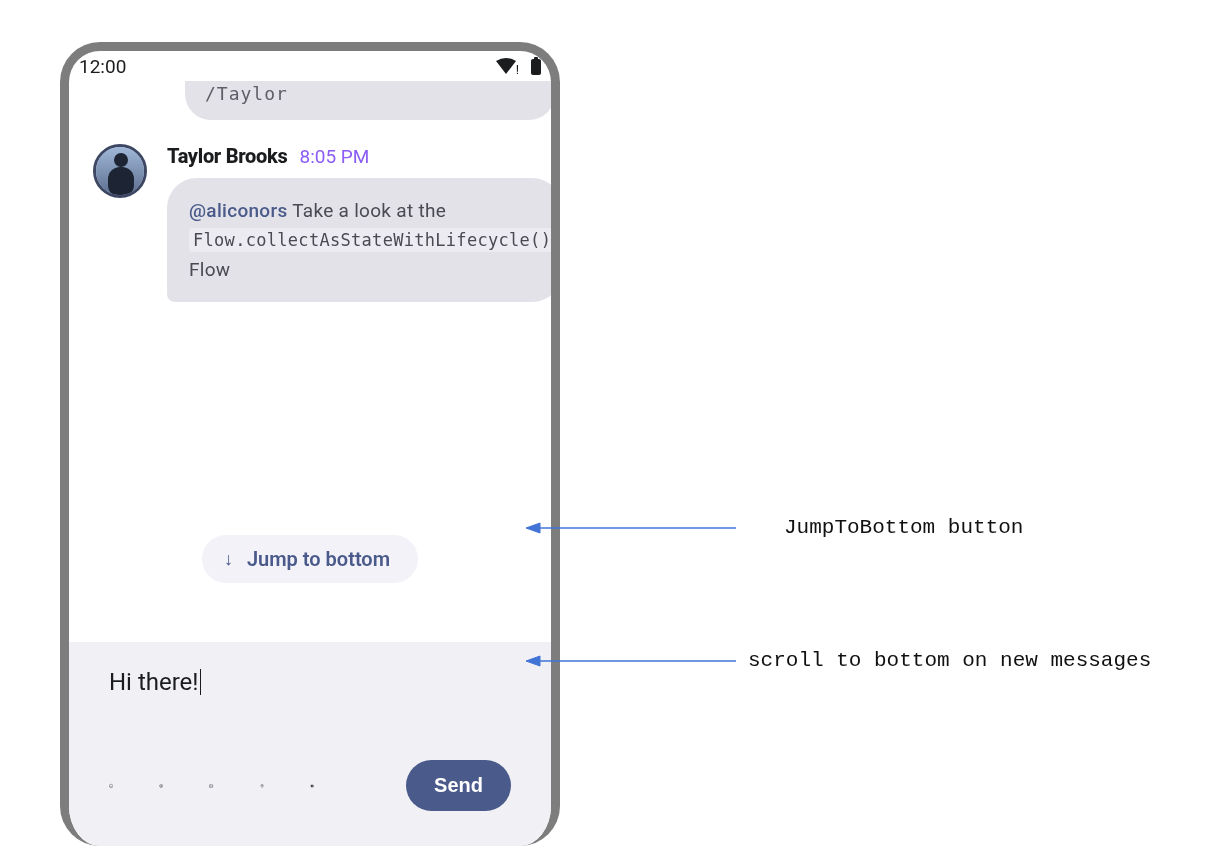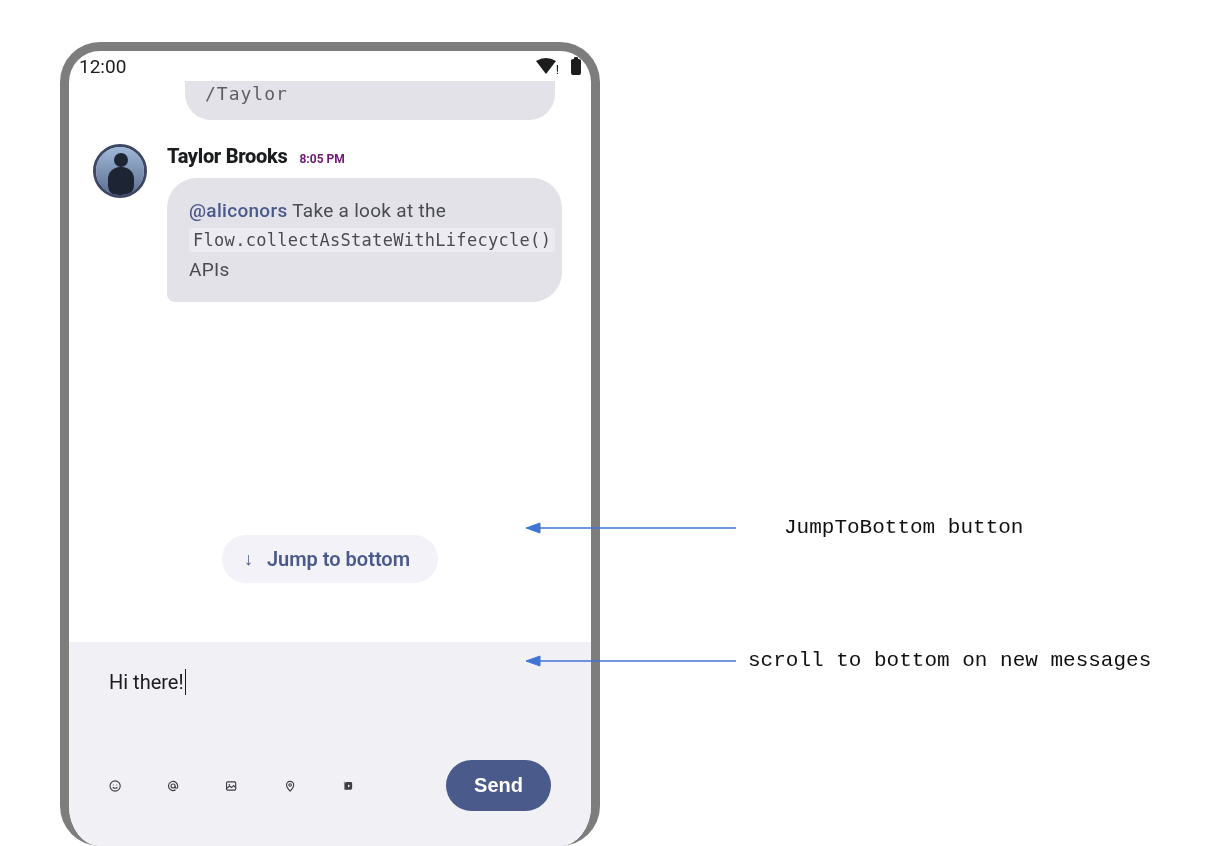--- a/index.html
+++ b/index.html
@@ -8,21 +8,21 @@
     background: #fff;
     width: 1222px;
     height: 846px;
     position: relative;
     color: #1a1c1e;
   }
   .device-frame {
     position: absolute;
     left: 60px;
     top: 42px;
-    width: 540px;
+    width: 500px;
     height: 804px;
     border: 9px solid #7d7d7d;
     border-radius: 40px;
     overflow: hidden;
     background: #fff;
     border-bottom: none;
     display: flex;
     flex-direction: column;
   }
   .status-bar {
@@ -83,21 +83,21 @@
   }
   .avatar-inner.person::before{
     content:""; position:absolute; left:18px; top:6px; width:14px;height:14px;border-radius:50%;background:#1d2433;
   }
   .avatar-inner.person::after{
     content:""; position:absolute; left:12px; top:20px; width:26px;height:30px;border-radius:12px;background:#1d2433;
   }
   .msg-col { flex:1; }
   .sender-line { display:flex; align-items:baseline; gap: 12px; margin-bottom: 10px;}
   .sender-name { font-size: 20px; font-weight: 800; letter-spacing:-0.3px;}
-  .sender-time { font-size: 12px; color:#701a75; font-weight:700;}
+  .sender-time { font-size: 19px; color:#8b5cf6; font-weight:400;}
   .bubble {
     background:#e2e2e8;
     border-radius: 30px 30px 30px 8px;
     padding: 18px 22px;
     font-size: 19px;
     color:#4a4a52;
     max-width: 395px;
     margin-bottom: 14px;
     line-height: 1.55;
     letter-spacing:0.3px;
@@ -116,21 +116,21 @@
     cursor:pointer;
   }
   .jump-pill .arrow{ font-size:18px; color:#4a5a8a;}
   .composer {
     height: 204px;
     background:#f1f0f5;
     border-top: none;
     padding: 22px 40px 0 40px;
   }
   .composer-text{
-    font-size:20px; color:#1a1c1e;
+    font-size:24px; color:#1a1c1e;
     display:flex; align-items:center;
     height:36px;
   }
   .caret{
     display:inline-block; width:1.6px; height:26px; background:#1a1c1e; margin-left:1px;
   }
   .composer-bar{
     margin-top: 60px;
     display:flex; align-items:center; gap:46px;
   }
@@ -174,21 +174,21 @@
       <div class="msg-row">
         <div class="avatar">
           <div class="avatar-inner person"></div>
         </div>
         <div class="msg-col">
           <div class="sender-line">
             <span class="sender-name">Taylor Brooks</span>
             <span class="sender-time">8:05 PM</span>
           </div>
           <div class="bubble">
-            <span class="mention">@aliconors</span><span> Take a look at the </span><span class="code-inline">Flow.collectAsStateWithLifecycle()</span><span> APIs</span>
+            <span class="mention">@aliconors</span><span> Take a look at the </span><span class="code-inline">Flow.collectAsStateWithLifecycle()</span><span> Flow</span>
           </div>
         </div>
       </div>
 
       <div class="jump-pill">
         <span class="arrow">↓</span>
         <span>Jump to bottom</span>
       </div>
 
     </div>

